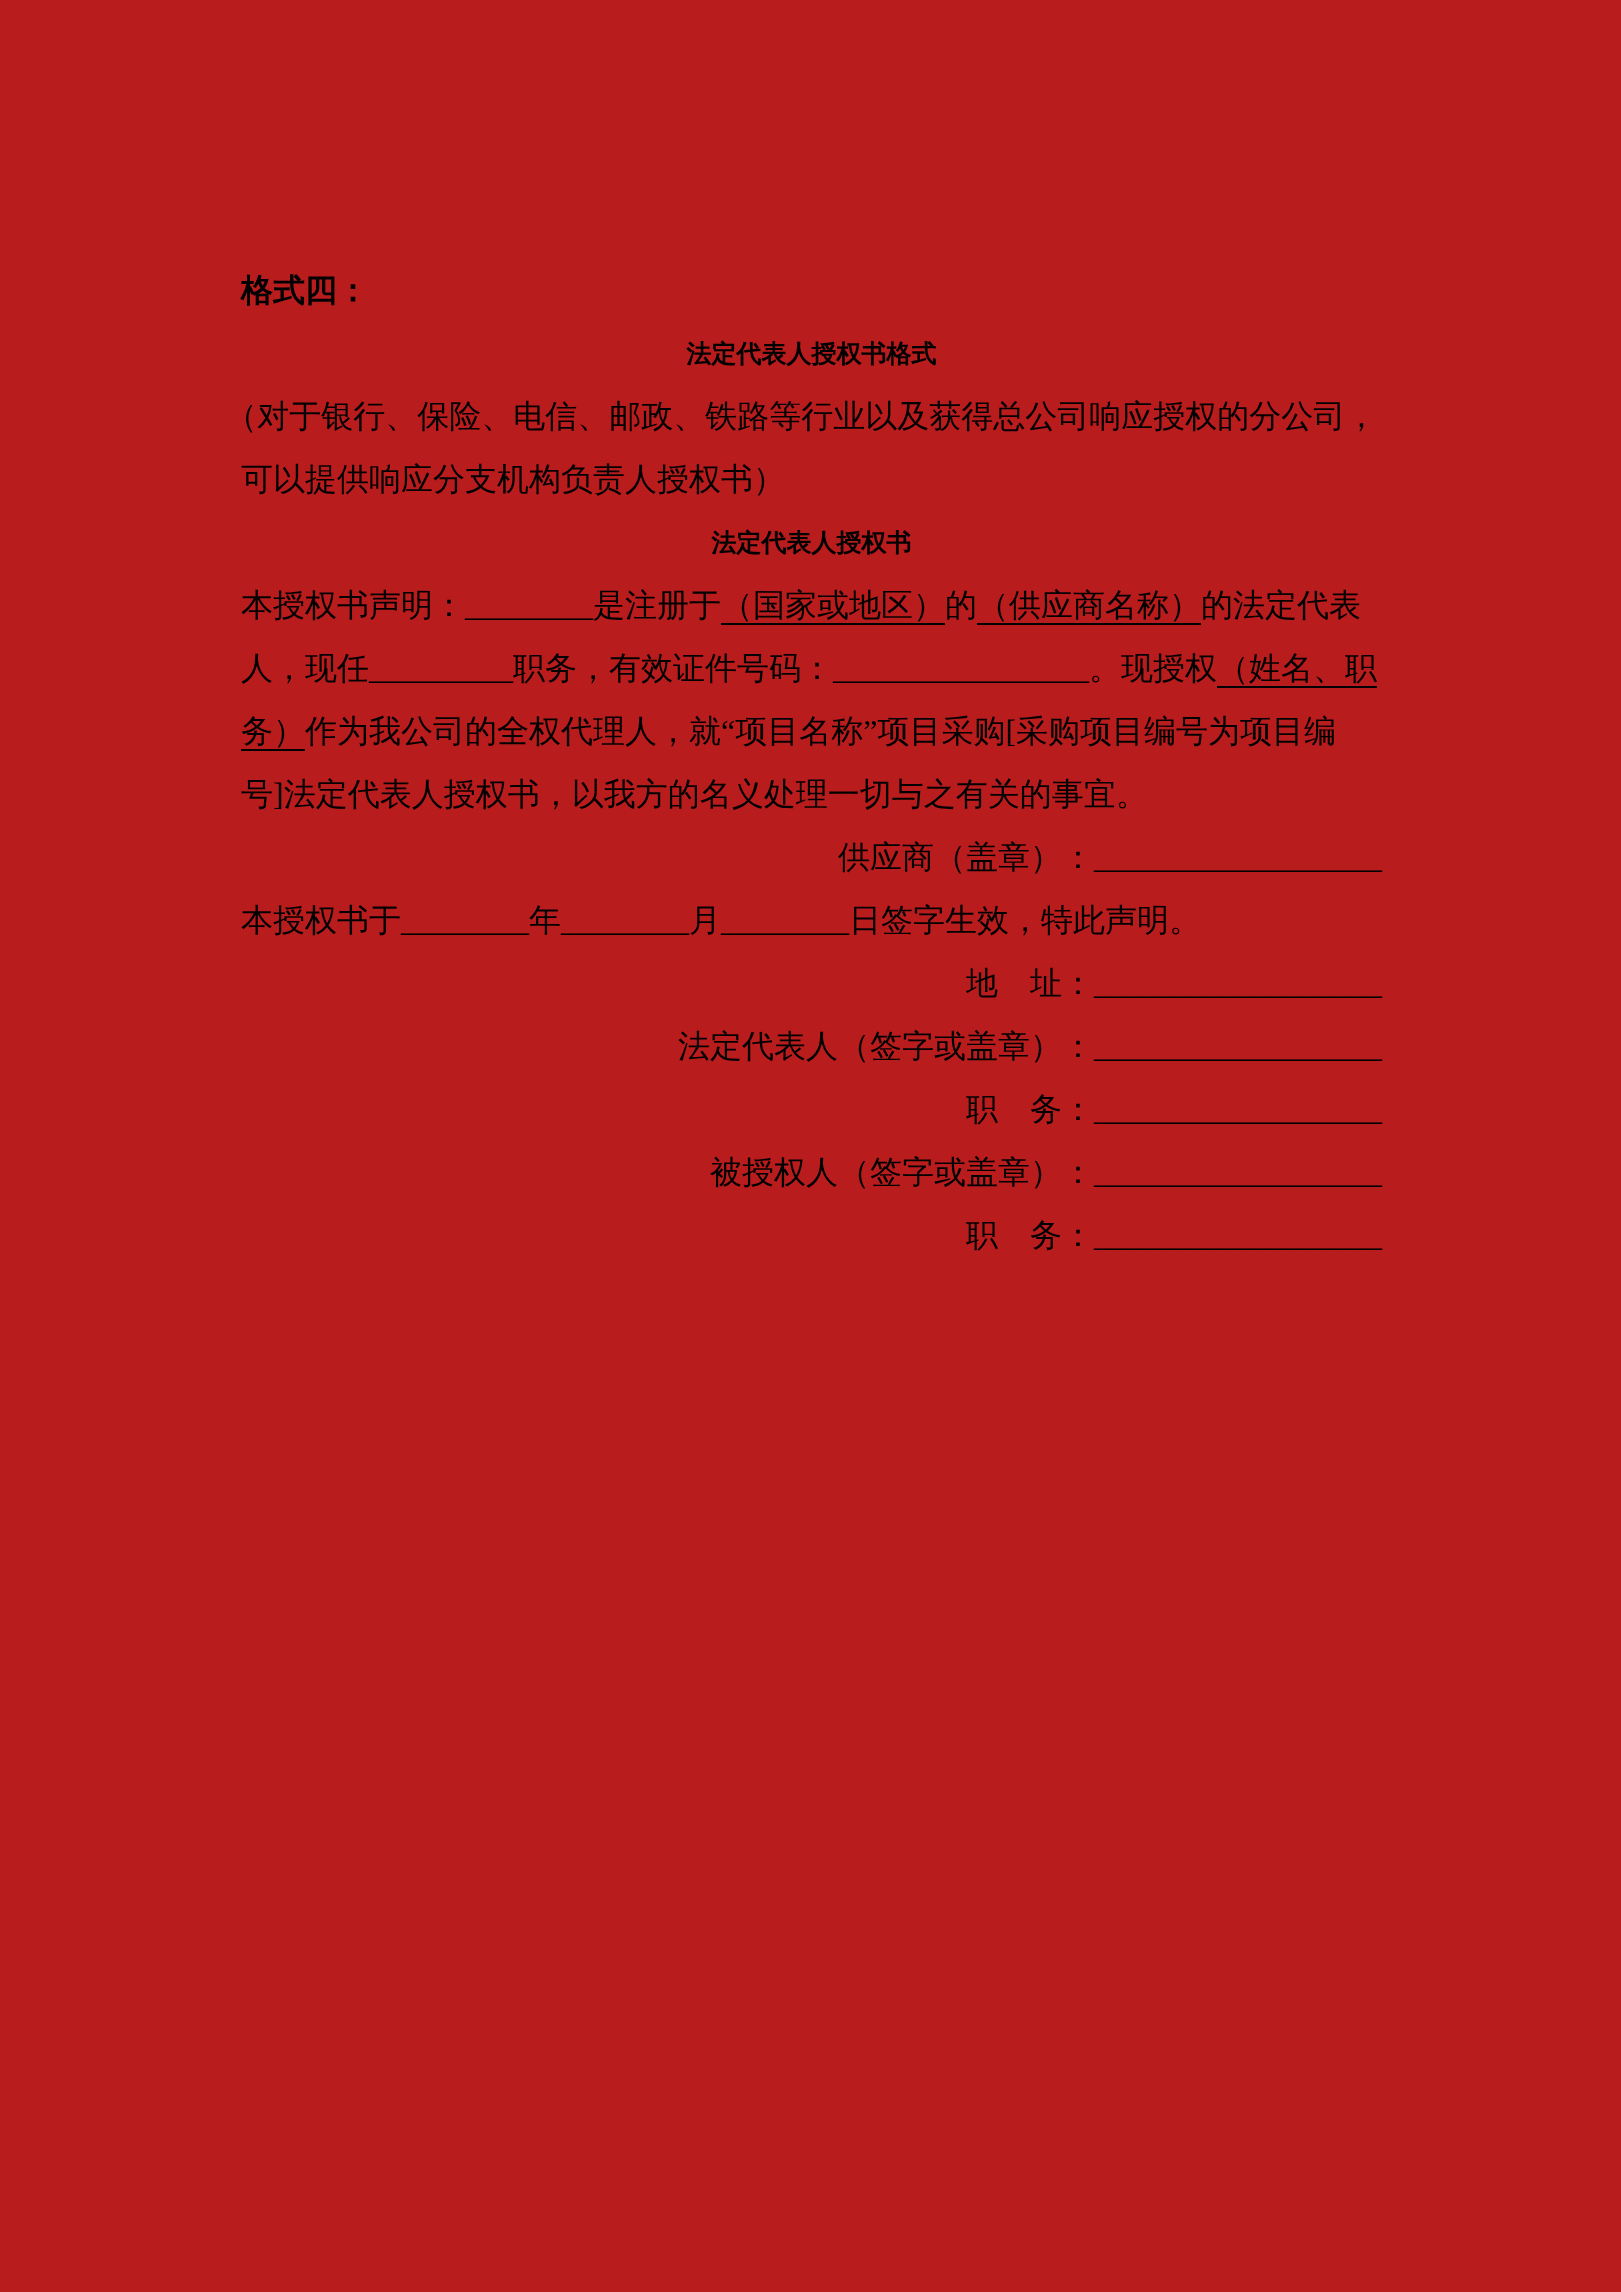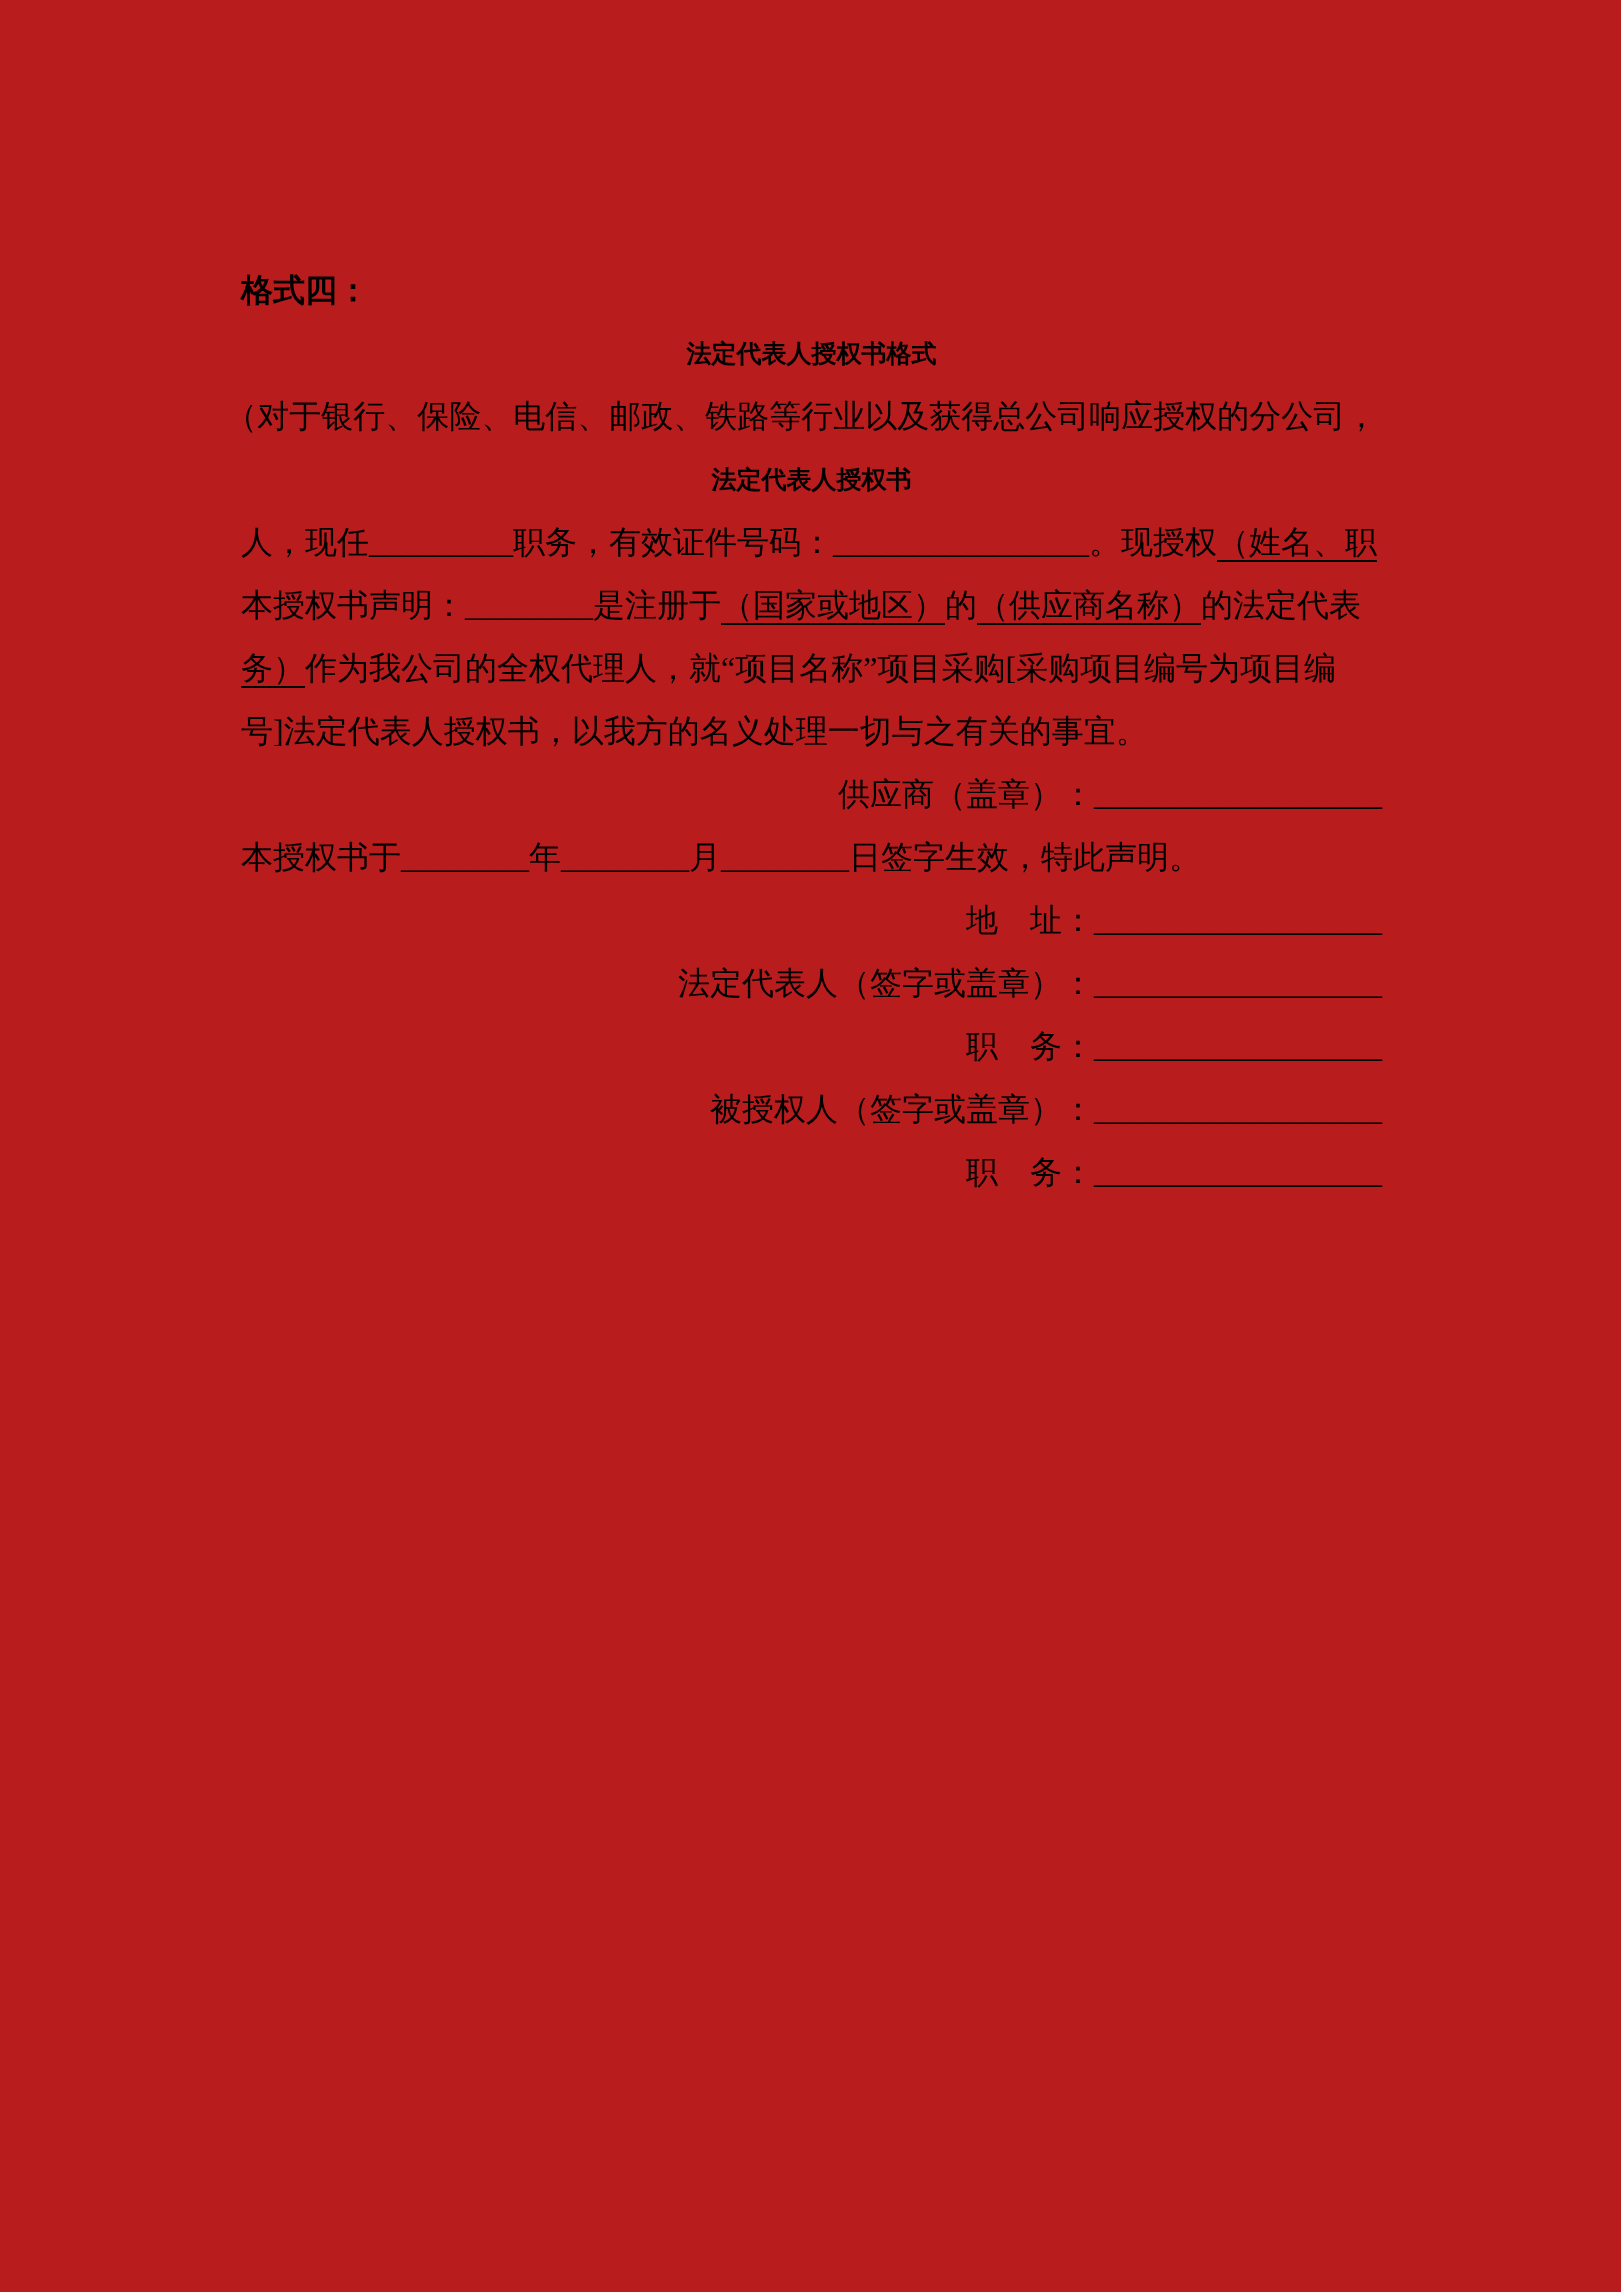--- a/index.html
+++ b/index.html
@@ -22,30 +22,31 @@
 <body>
 
 <div class="page">
   <div class="content">
 
     <div class="line b">格式四：</div>
 
     <div class="line title">法定代表人授权书格式</div>
 
     <div class="line hang">（对于银行、保险、电信、邮政、铁路等行业以及获得总公司响应授权的分公司，</div>
+    <div class="line">可以提供响应分支机构负责人授权书）</div>
 
     <div class="line title">法定代表人授权书</div>
 
 
     <div class="line">
-      <span>人，现任</span><span class="blank">_________</span><span>职务，有效证件号码：</span><span class="blank">________________</span><span>。现授权</span><span class="u">（姓名、职</span>
+      <span>本授权书声明：</span><span class="blank">________</span><span>是注册于</span><span class="u">（国家或地区）</span><span>的</span><span class="u">（供应商名称）</span><span>的法定代表</span>
     </div>
 
     <div class="line">
-      <span>本授权书声明：</span><span class="blank">________</span><span>是注册于</span><span class="u">（国家或地区）</span><span>的</span><span class="u">（供应商名称）</span><span>的法定代表</span>
+      <span>人，现任</span><span class="blank">_________</span><span>职务，有效证件号码：</span><span class="blank">________________</span><span>。现授权</span><span class="u">（姓名、职</span>
     </div>
 
     <div class="line">
       <span class="u">务）</span><span>作为我公司的全权代理人，就“项目名称”项目采购[采购项目编号为项目编</span>
     </div>
 
     <div class="line">号]法定代表人授权书，以我方的名义处理一切与之有关的事宜。</div>
 
     <div class="line sig">
       <span>供应商（盖章）：</span><span class="blank">__________________</span>

